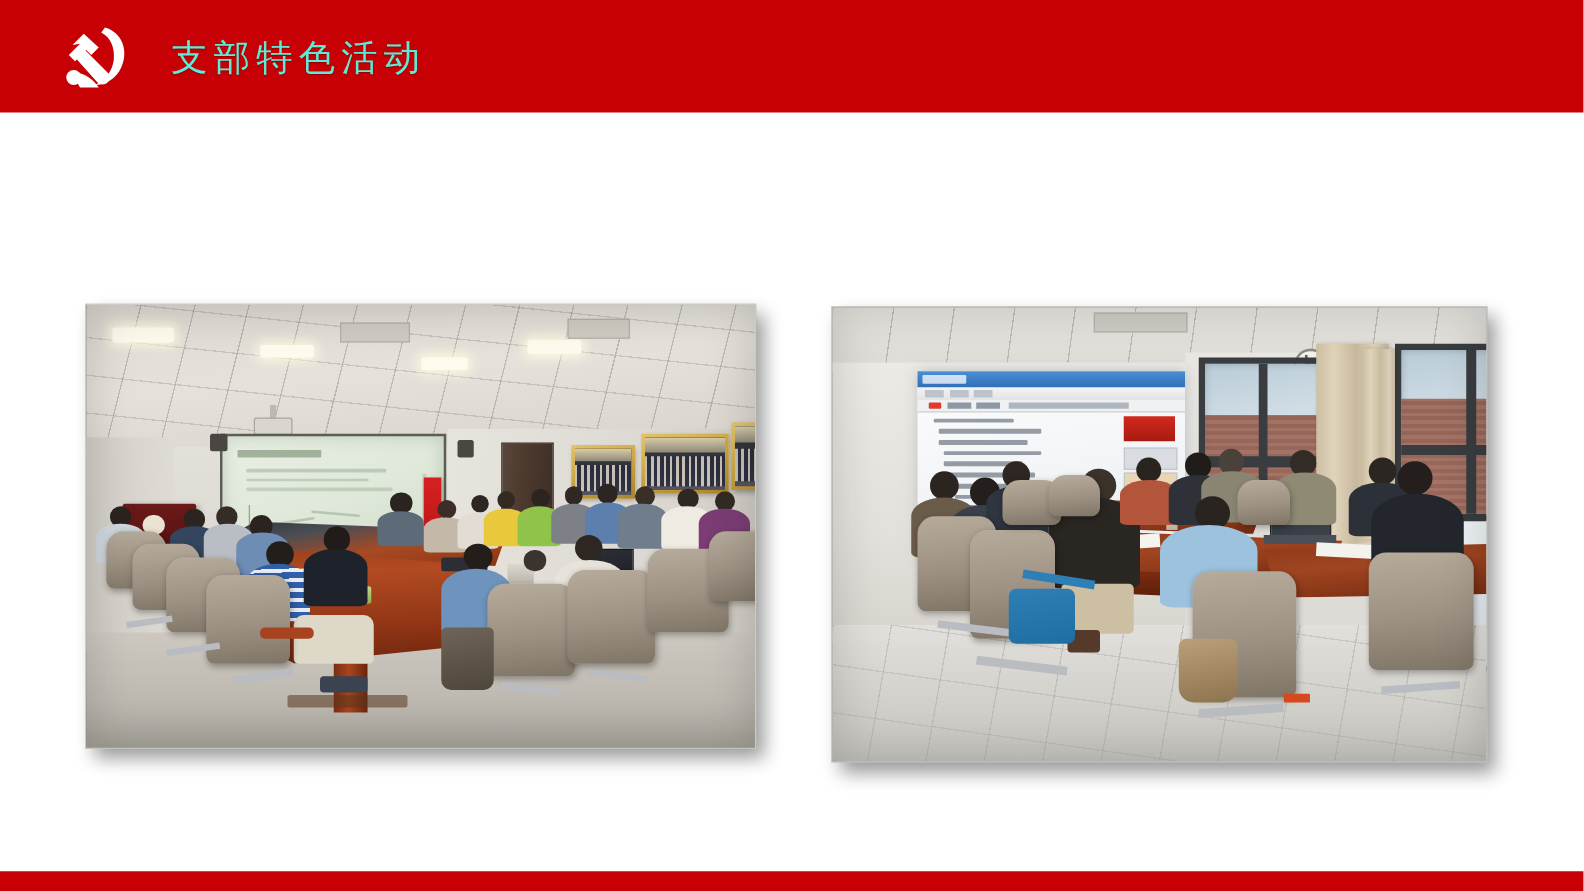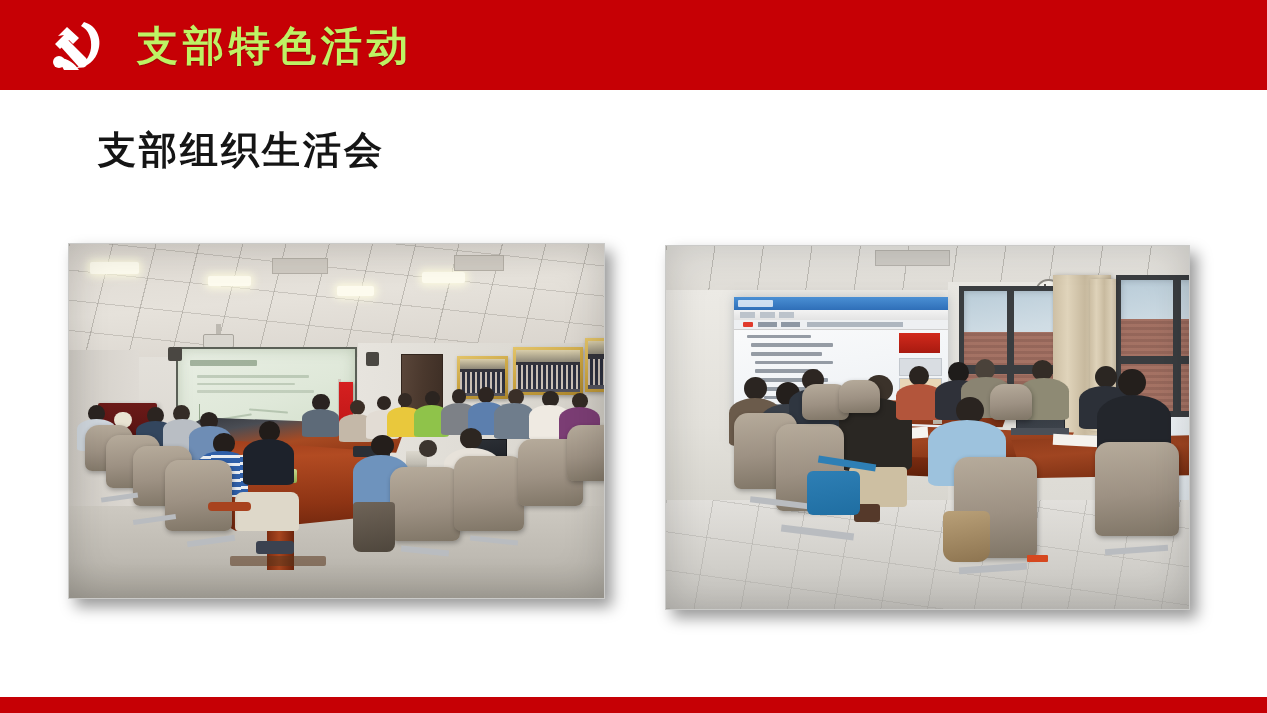--- a/index.html
+++ b/index.html
@@ -41,26 +41,26 @@
     top: 20px;
     width: 60px;
     height: 52px;
   }
   .emblem svg { display: block; width: 60px; height: 52px; }
 
   .header-title {
     position: absolute;
     left: 137px;
     top: 18px;
-    font-size: 41px;
+    font-size: 29px;
     line-height: 56px;
     letter-spacing: 5px;
-    color: #bef264;
+    color: #5eead4;
     font-family: "DejaVu Serif", "Liberation Serif", serif;
-    font-weight: 700;
+    font-weight: 400;
     white-space: nowrap;
     text-shadow: 0 1px 1px rgba(90,0,0,.45);
   }
 
   
   .footer-bar {
     position: absolute;
     left: 0;
     top: 697px;
     width: 1267px;
@@ -288,21 +288,20 @@
 
         <path d="M15 27 L22 20 L40 38 C42 40 42 44 40 46 C38 48 34 48 32 46 Z" fill="#ffffff"></path>
 
         <circle cx="13" cy="42" r="6" fill="#ffffff"></circle>
         <path d="M13 38 C22 38 29 44 33 50 L18 50 C16 46 14 43 11 42 Z" fill="#ffffff"></path>
       </svg>
     </div>
     <div class="header-title">支部特色活动</div>
   </div>
 
-  <div class="caption caption-left">支部组织生活会</div>
 
   <div class="photo photo-left">
     <div class="scene">
 
       <div class="e L-ceiling"></div>
       <div class="e L-ceil-grid"></div>
       <div class="e L-light" style="left:4%;  top:5%;  width:9%;  height:3.5%;"></div>
       <div class="e L-light" style="left:26%; top:9%;  width:8%;  height:3%;"></div>
       <div class="e L-light" style="left:50%; top:12%; width:7%;  height:2.6%;"></div>
       <div class="e L-light" style="left:66%; top:8%;  width:8%;  height:3%;"></div>

